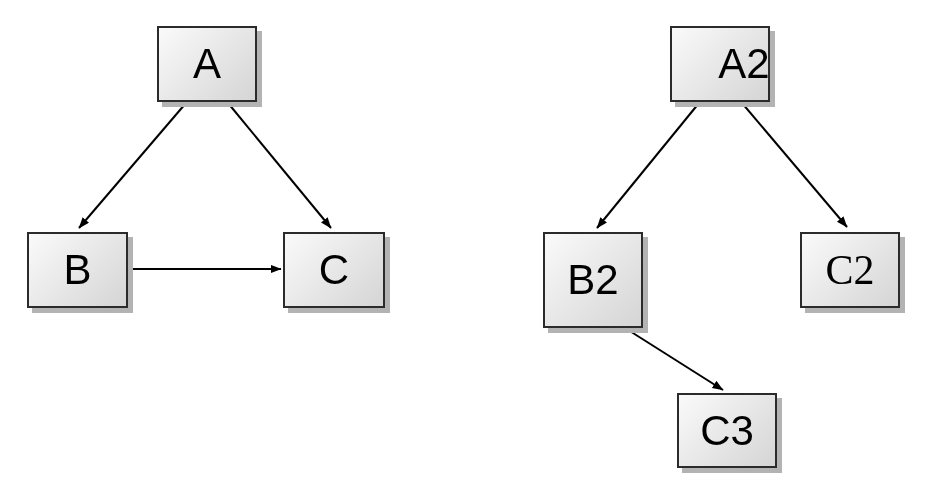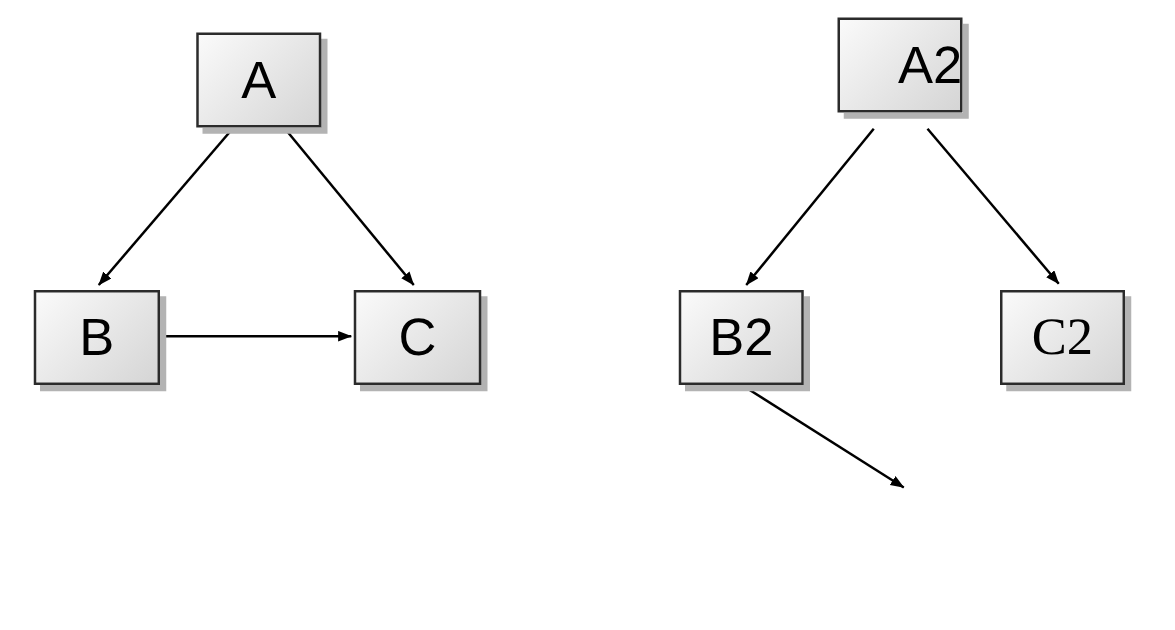--- a/index.html
+++ b/index.html
@@ -52,16 +52,17 @@
   <line x1="186" y1="103" x2="79" y2="228" stroke="#000000" stroke-width="2" marker-end="url(#arrowhead)"></line>
       <line x1="228" y1="103" x2="331" y2="228" stroke="#000000" stroke-width="2" marker-end="url(#arrowhead)"></line>
       <line x1="129" y1="269" x2="281" y2="269" stroke="#000000" stroke-width="2" marker-end="url(#arrowhead)"></line>
       <line x1="699" y1="103" x2="597" y2="228" stroke="#000000" stroke-width="2" marker-end="url(#arrowhead)"></line>
       <line x1="742" y1="103" x2="847" y2="227" stroke="#000000" stroke-width="2" marker-end="url(#arrowhead)"></line>
       <line x1="595" y1="309" x2="723" y2="390" stroke="#000000" stroke-width="2" marker-end="url(#arrowhead)"></line>
     </svg>
 <div class="node" style="left: 157px; top: 26px; width: 100px; height: 76px; border: 2.5px solid rgb(43, 43, 43); background: linear-gradient(135deg, rgb(250, 250, 250) 0%, rgb(213, 213, 213) 100%); box-shadow: rgb(179, 179, 179) 5px 5px 0px; color: rgb(0, 0, 0);">A</div>
     <div class="node" style="left: 27px; top: 232px; width: 101px; height: 76px; border: 2.5px solid rgb(43, 43, 43); background: linear-gradient(135deg, rgb(250, 250, 250) 0%, rgb(213, 213, 213) 100%); box-shadow: rgb(179, 179, 179) 5px 5px 0px; color: rgb(0, 0, 0);">B</div>
     <div class="node" style="left: 283px; top: 232px; width: 102px; height: 76px; border: 2.5px solid rgb(43, 43, 43); background: linear-gradient(135deg, rgb(250, 250, 250) 0%, rgb(213, 213, 213) 100%); box-shadow: rgb(179, 179, 179) 5px 5px 0px; color: rgb(0, 0, 0);">C</div>
-    <div class="node" style="left: 670px; top: 14px; width: 100px; height: 76px; border: 2.5px solid rgb(43, 43, 43); background: linear-gradient(135deg, rgb(250, 250, 250) 0%, rgb(213, 213, 213) 100%); box-shadow: rgb(179, 179, 179) 5px 5px 0px; color: rgb(0, 0, 0); padding-left: 48px;">A2</div>
-    <div class="node" style="left: 543px; top: 232px; width: 100px; height: 76px; border: 2.5px solid rgb(43, 43, 43); background: linear-gradient(135deg, rgb(250, 250, 250) 0%, rgb(213, 213, 213) 100%); box-shadow: rgb(179, 179, 179) 5px 5px 0px; color: rgb(0, 0, 0);">B2</div>
+    <div class="node" style="left: 670px; top: 26px; width: 100px; height: 76px; border: 2.5px solid rgb(43, 43, 43); background: linear-gradient(135deg, rgb(250, 250, 250) 0%, rgb(213, 213, 213) 100%); box-shadow: rgb(179, 179, 179) 5px 5px 0px; color: rgb(0, 0, 0); padding-left: 48px;">A2</div>
+    <div class="node" style="left: 543px; top: 232px; width: 100px; height: 96px; border: 2.5px solid rgb(43, 43, 43); background: linear-gradient(135deg, rgb(250, 250, 250) 0%, rgb(213, 213, 213) 100%); box-shadow: rgb(179, 179, 179) 5px 5px 0px; color: rgb(0, 0, 0);">B2</div>
     <div class="node" style="left: 800px; top: 232px; width: 100px; height: 76px; border: 2.5px solid rgb(43, 43, 43); background: linear-gradient(135deg, rgb(250, 250, 250) 0%, rgb(213, 213, 213) 100%); box-shadow: rgb(179, 179, 179) 5px 5px 0px; color: rgb(0, 0, 0); font-family: Liberation Serif, serif;">C2</div>
+    <div class="node" style="left: 677px; top: 393px; width: 100px; height: 75px; border: 2.5px solid rgb(43, 43, 43); background: linear-gradient(135deg, rgb(250, 250, 250) 0%, rgb(213, 213, 213) 100%); box-shadow: rgb(179, 179, 179) 5px 5px 0px; color: rgb(0, 0, 0);">C3</div>
   </div>
 
 </body></html>

